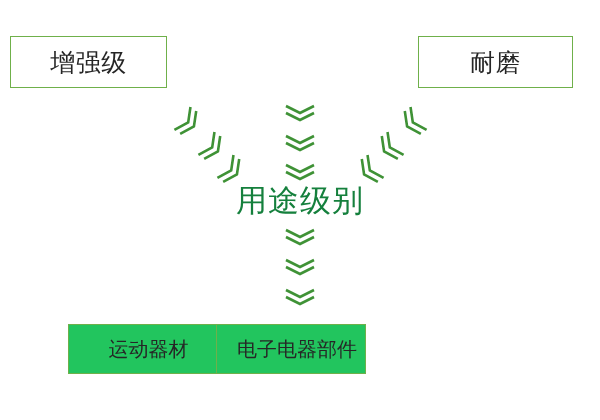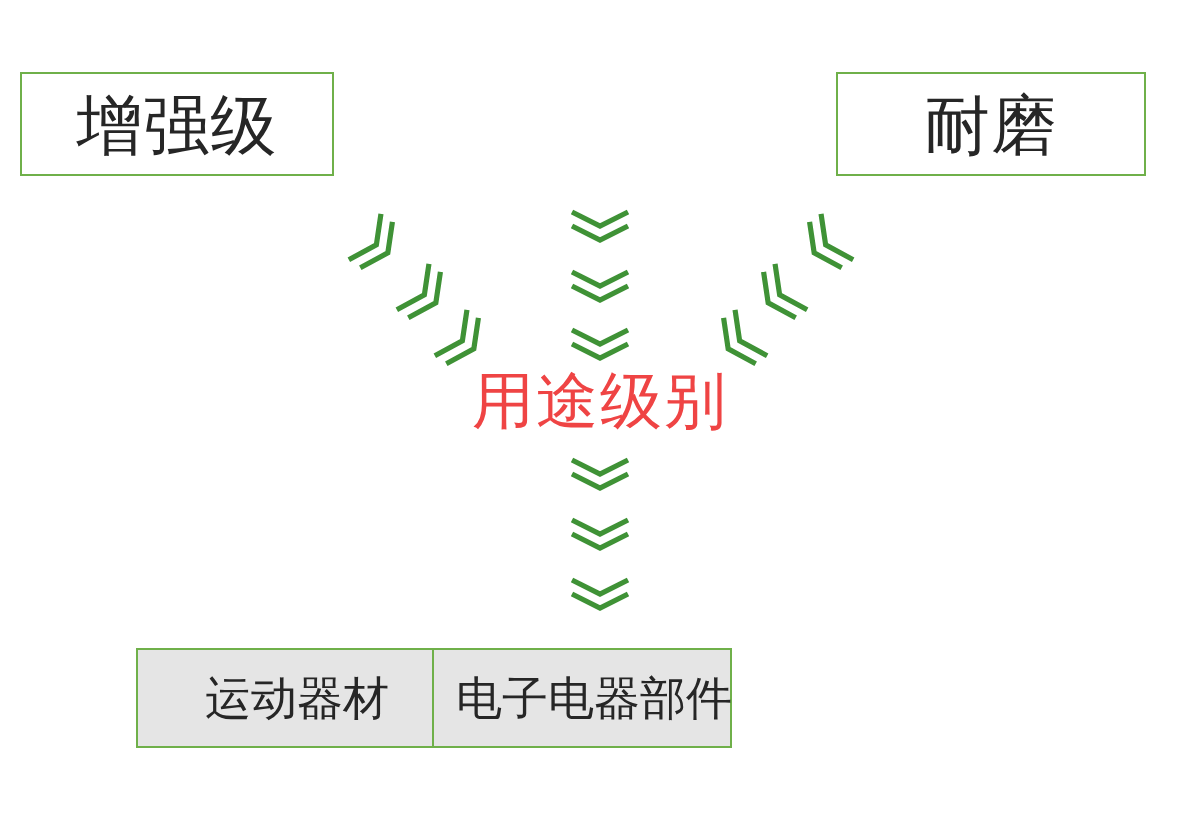--- a/index.html
+++ b/index.html
@@ -29,61 +29,61 @@
     border: 1.6px solid #6fb04a;
     display: flex;
     align-items: center;
     justify-content: center;
     color: #262626;
     letter-spacing: 0.5px;
     line-height: 1;
     white-space: nowrap;
   }
 
-  .top-box       { font-size: 33px; }
+  .top-box       { font-size: 25px; }
   .top-box.b1    { left: 10px;  top: 36px; width: 157px; height: 52px; }
   .top-box.b2    { left: 226px; top: 33px; width: 155px; height: 59px; }
   .top-box.b3    { left: 418px; top: 36px; width: 155px; height: 52px; }
 
   .bottom-row {
     position: absolute;
     left: 68px;
     top: 324px;
     width: 466px;
     height: 50px;
     display: flex;
   }
   .bottom-box {
     box-sizing: border-box;
-    background: #e5e5e5;
+    background: #22c55e;
     border: 1.6px solid #6fb04a;
     border-right-width: 0;
     display: flex;
     align-items: center;
     justify-content: center;
-    font-size: 23px;
+    font-size: 20px;
     color: #262626;
     line-height: 1;
     white-space: nowrap;
     padding-left: 12px;
   }
   .bottom-box:last-child { border-right-width: 1.6px; }
   .bottom-box.c1 { width: 148px; }
   .bottom-box.c2 { width: 150px; }
   .bottom-box.c3 { width: 150px; text-align: center; }
 
   
   #center-label {
     position: absolute;
     left: 0;
     top: 185px;
     width: 600px;
     text-align: center;
     font-size: 31px;
-    color: #ef4444;
+    color: #15803d;
     letter-spacing: 1px;
     line-height: 1;
     white-space: nowrap;
   }
 
   
   .chev {
     position: absolute;
     width: 34px;
     height: 22px;

